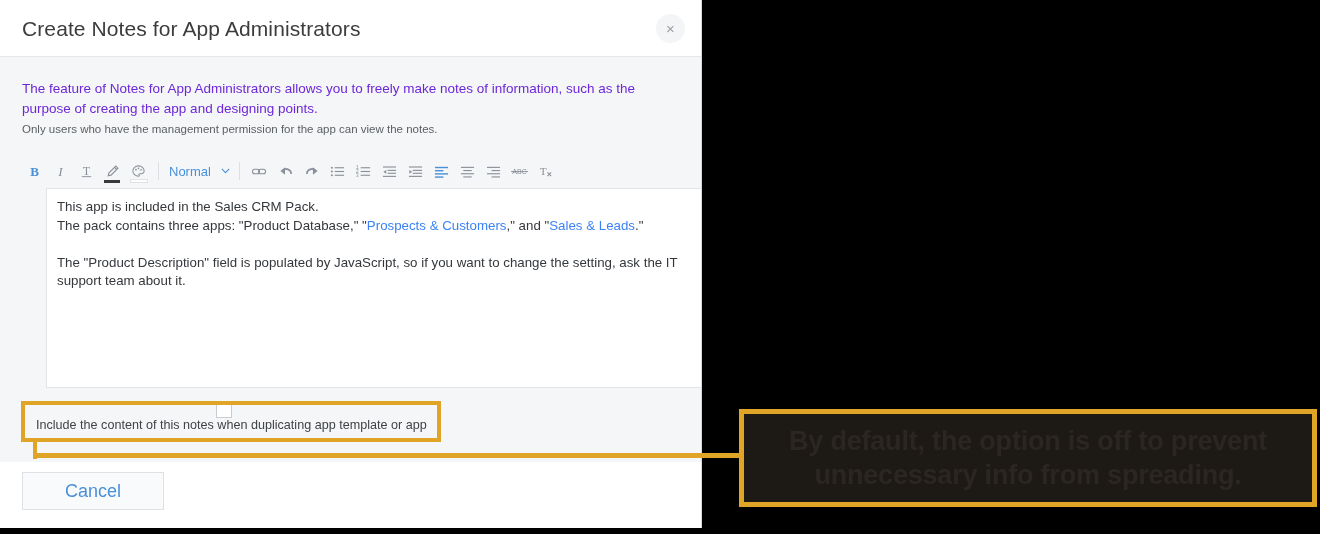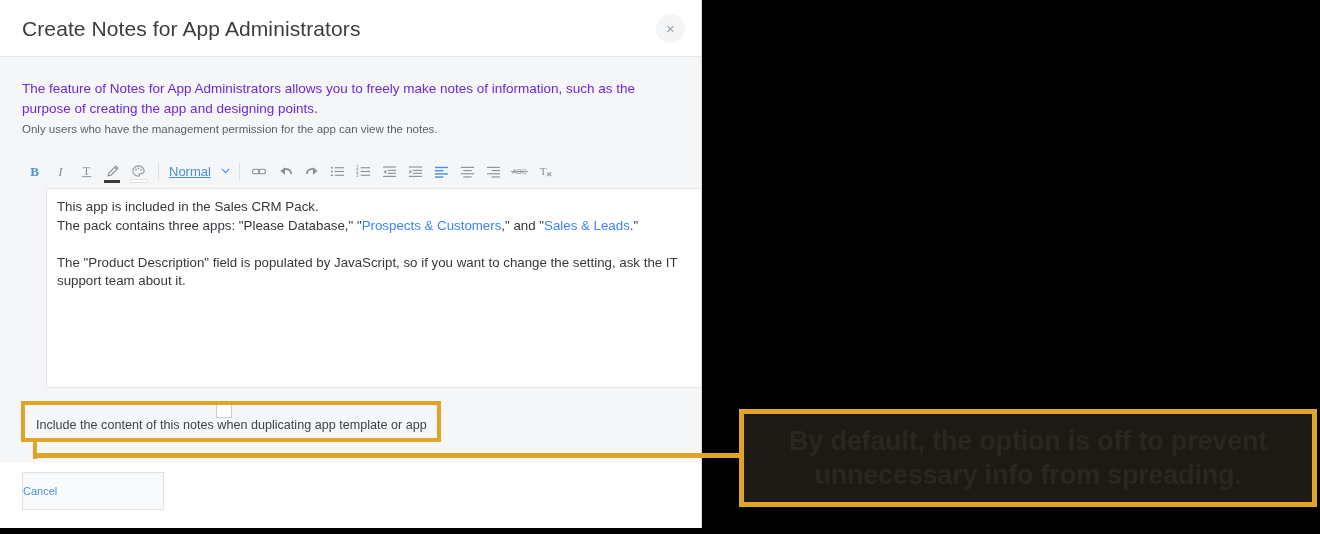--- a/index.html
+++ b/index.html
@@ -124,21 +124,20 @@
     margin: 0 8px 0 6px;
   }
   .tb-style {
     display: flex;
     align-items: center;
     cursor: pointer;
     color: #4a90d9;
     font-size: 13px;
     padding: 0 2px;
     white-space: nowrap;
-    text-decoration: underline;
   }
   .tb-style .caret {
     margin-left: 9px;
     display: inline-block;
   }
   .swatch-bar {
     position: absolute;
     bottom: 1px;
     left: 4px;
     width: 16px;
@@ -203,21 +202,22 @@
     position: absolute;
     left: 0;
     top: 462px;
     width: 702px;
     height: 66px;
     background: #ffffff;
   }
   .btn {
     position: absolute;
     box-sizing: border-box;
-    font-size: 11px;
+    font-size: 18px;
+    text-align: center;
     cursor: pointer;
     user-select: none;
   }
   .btn-cancel {
     left: 22px;
     top: 10px;
     width: 142px;
     height: 38px;
     line-height: 36px;
     background: #f9fafb;
@@ -438,21 +438,21 @@
         <svg width="16" height="15" viewBox="0 0 16 16">
             <text x="5" y="12" font-family="Liberation Serif, serif" font-size="12" text-anchor="middle" fill="currentColor">T</text>
             <path d="M9.5 9l4 4M13.5 9l-4 4" stroke="currentColor" stroke-width="1.1"></path>
           </svg>
       </div>
 
     </div>
 
     <div class="editor">
       <p>This app is included in the Sales CRM Pack.</p>
-      <p><span>The pack contains three apps: "Please Database," "</span><a href="#">Prospects &amp; Customers</a><span>," and "</span><a href="#">Sales &amp; Leads</a><span>."</span></p>
+      <p><span>The pack contains three apps: "Product Database," "</span><a href="#">Prospects &amp; Customers</a><span>," and "</span><a href="#">Sales &amp; Leads</a><span>."</span></p>
       <p class="spacer"></p>
       <p>The "Product Description" field is populated by JavaScript, so if you want to change the setting, ask the IT support team about it.</p>
     </div>
 
     <div class="checkbox-row">
       <span class="checkbox-box"></span>
       <span class="checkbox-label">Include the content of this notes when duplicating app template or app</span>
     </div>
 
   </div>

